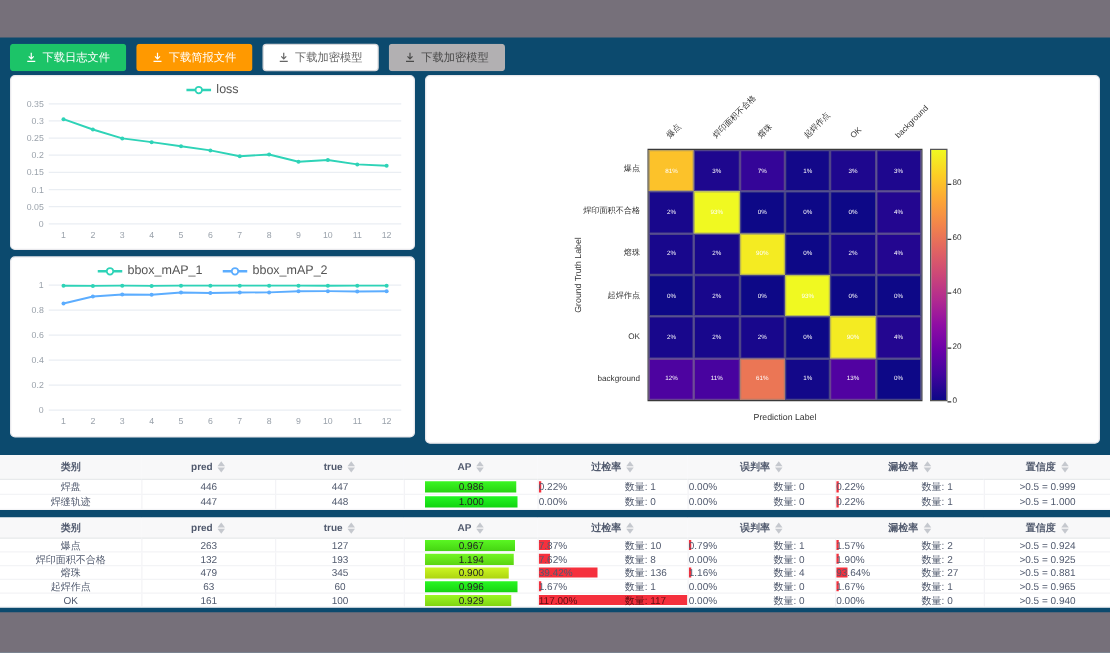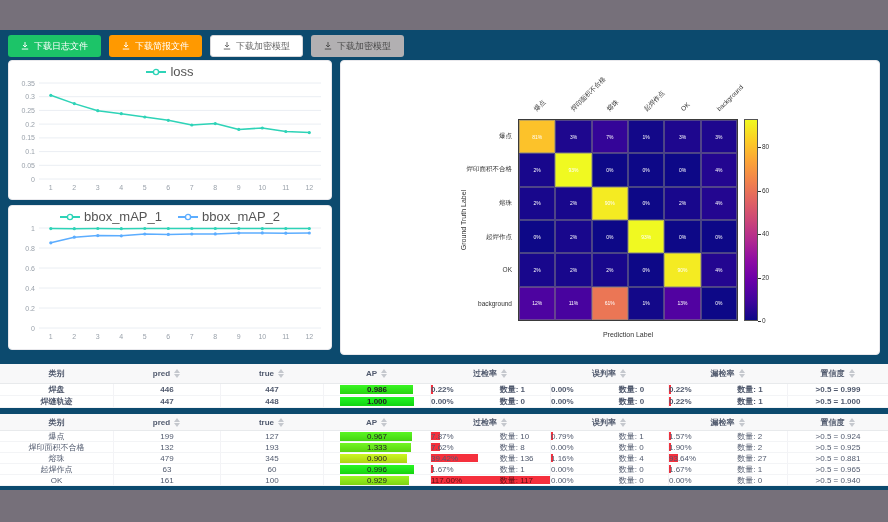--- a/index.html
+++ b/index.html
@@ -16,21 +16,21 @@
   .btn.default { background:#fff; color:#666; border-color:#d7d7da; }
   .btn.disabled { background:#b2b0b2; color:#4a4a4a; }
 
   
   .card { position:absolute; background:#fff; border:1px solid #e8e8ec; border-radius:4px; }
   #card-loss { top:30px; left:8px; width:324px; height:140px; }
   #card-map  { top:175px; left:8px; width:324px; height:145px; }
   #card-cm   { top:30px; left:340px; width:540px; height:295px; }
 
   .legend { height:16px; display:flex; justify-content:center; align-items:center; gap:16px; padding-top:5px; }
-  .legend-item { display:flex; align-items:center; gap:4px; font-size:13px; color:#555; cursor:pointer; }
+  .legend-item { display:flex; align-items:center; gap:4px; font-size:10px; color:#555; cursor:pointer; }
 
   
   .cm-title { position:absolute; top:10px; left:160px; width:260px; text-align:center; font-size:11px; font-weight:bold; color:#222; }
   .cm-grid { position:absolute; left:177px; top:58px; width:220px; height:202px; display:grid; grid-template-columns:repeat(6,1fr); grid-template-rows:repeat(6,1fr); border:1px solid #3a3a3a; }
   .cm-cell { display:flex; align-items:center; justify-content:center; font-size:5px; color:#fff; border:0.5px solid rgba(130,130,130,.5); }
   .cm-rowlabel { position:absolute; left:0; width:171px; text-align:right; font-size:6.5px; color:#333; height:10px; line-height:10px; }
   .cm-collabel { position:absolute; font-size:6.5px; color:#333; white-space:nowrap; transform:rotate(-45deg); transform-origin:left bottom; height:8px; line-height:8px; }
   .cm-ylabel { position:absolute; left:122px; top:159px; transform:translate(-50%,-50%) rotate(-90deg); font-size:7px; color:#333; white-space:nowrap; }
   .cm-xlabel { position:absolute; left:177px; top:270px; width:220px; text-align:center; font-size:7px; color:#333; }
   .cm-colorbar { position:absolute; left:403px; top:58px; width:14px; height:202px; border:0.5px solid #555; }
@@ -39,21 +39,21 @@
 
   
   .dtable { position:absolute; left:0; width:888px; background:#fff; }
   #table-1 { top:334px; }
   #table-2 { top:384px; }
   .tgrid { display:grid; grid-template-columns:113px 107px 103px 107px 120px 118px 119px 101px; }
   .th { background:#f8f8f9; color:#515a6e; font-size:8px; font-weight:bold; display:flex; align-items:center; justify-content:center; gap:4px; border-bottom:1px solid #e8eaec; }
   #table-1 .th { height:20px; } #table-2 .th { height:17px; }
   .td { font-size:8px; color:#515a6e; display:flex; align-items:center; justify-content:center; border-bottom:1px solid #f3f4f6; border-left:1px solid #f3f3f6; position:relative; overflow:hidden; }
   .td:nth-child(8n+1) { border-left:none; }
-  #table-1 .td { height:12px;font-weight:bold; } #table-2 .td { height:11px; }
+  #table-1 .td { height:12px; } #table-2 .td { height:11px; }
   .sorter { display:flex; flex-direction:column; align-items:center; cursor:pointer; }
   .car { width:0; height:0; border-left:3px solid transparent; border-right:3px solid transparent; display:block; }
   .car.up { border-bottom:4px solid #c5c8ce; margin-bottom:1px; }
   .car.dn { border-top:4px solid #c5c8ce; }
   .ap-wrap { position:relative; width:100%; height:9px; margin:0 16px; }
   .ap-bar { position:absolute; left:0; top:0; bottom:0; }
   .ap-text { position:absolute; inset:0; display:flex; align-items:center; justify-content:center; font-size:8px; color:#222; }
   .rate-bar { position:absolute; left:0; top:1px; bottom:1px; background:#f5303d; }
   .rate-pct { width:46%; position:relative; }
   .rate-cnt { width:54%; text-align:left; padding-left:14px; position:relative; }
@@ -446,21 +446,21 @@
             </span>
           </div>
           <div class="th">
             <span>置信度</span>
             <span class="sorter">
               <i class="car up"></i>
               <i class="car dn"></i>
             </span>
           </div>
           <div class="td">爆点</div>
-          <div class="td">199</div>
+          <div class="td">263</div>
           <div class="td">127</div>
           <div class="td">
             <div class="ap-wrap">
               <div class="ap-bar" style="width: 96.7%; background: linear-gradient(rgb(90, 246, 35), rgb(69, 212, 17));"></div>
               <span class="ap-text">0.967</span>
             </div>
           </div>
           <div class="td">
             <div class="rate-bar" style="width: max(2px, 7.87%);"></div>
             <span class="rate-pct">7.87%</span>
@@ -476,21 +476,21 @@
             <span class="rate-pct">1.57%</span>
             <span class="rate-cnt">数量: 2</span>
           </div>
           <div class="td">&gt;0.5 = 0.924</div>
           <div class="td">焊印面积不合格</div>
           <div class="td">132</div>
           <div class="td">193</div>
           <div class="td">
             <div class="ap-wrap">
               <div class="ap-bar" style="width: 95.3%; background: linear-gradient(rgb(114, 246, 35), rgb(91, 212, 17));"></div>
-              <span class="ap-text">1.333</span>
+              <span class="ap-text">1.194</span>
             </div>
           </div>
           <div class="td">
             <div class="rate-bar" style="width: max(2px, 7.62%);"></div>
             <span class="rate-pct">7.62%</span>
             <span class="rate-cnt">数量: 8</span>
           </div>
           <div class="td">
             <span class="rate-pct">0.00%</span>
             <span class="rate-cnt">数量: 0</span>

